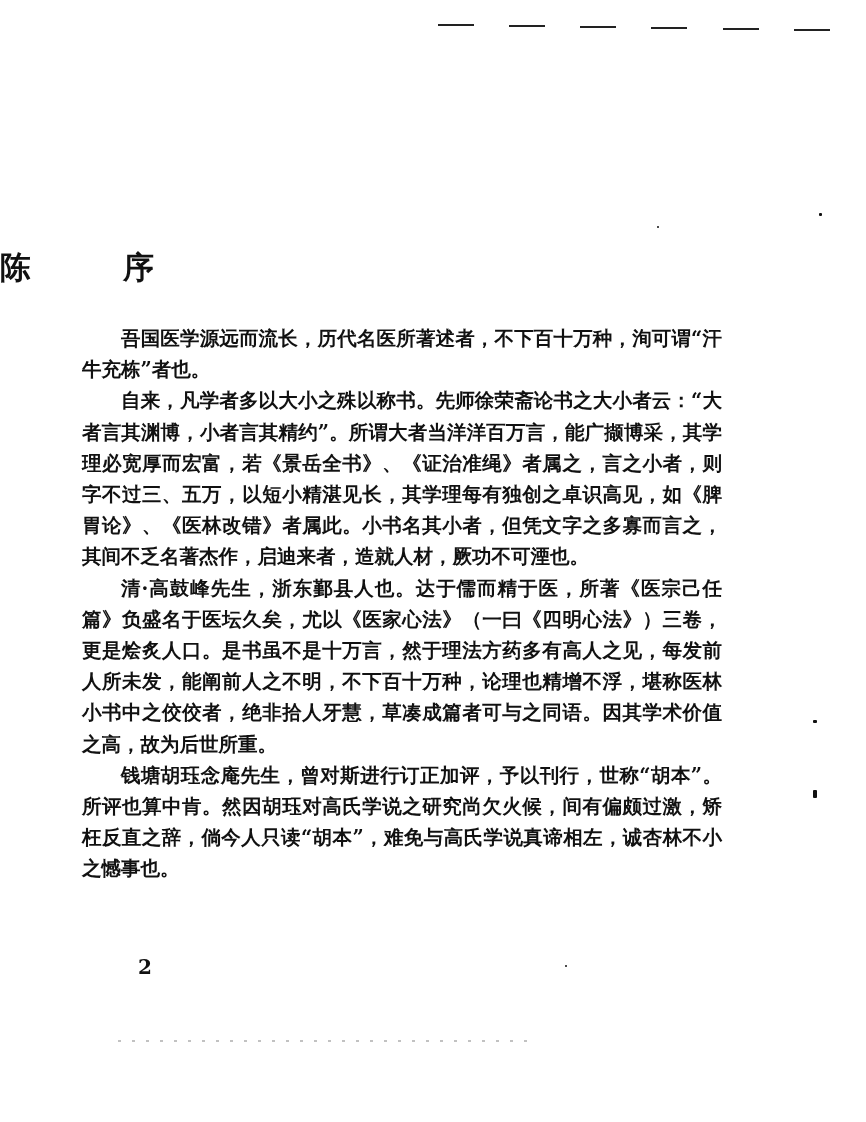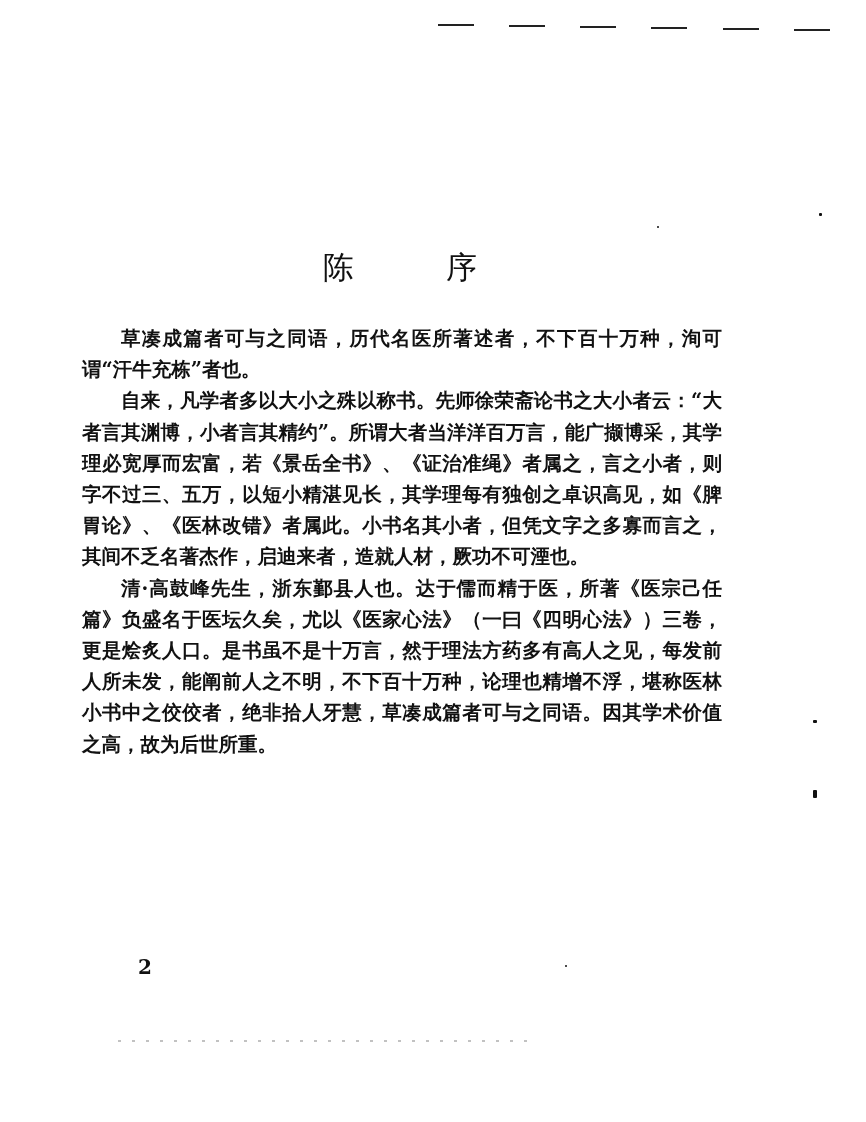--- a/index.html
+++ b/index.html
@@ -26,23 +26,22 @@
       position: absolute;
       height: 1.5px;
       width: 36px;
       background: #222;
     }
     .page-title {
       position: absolute;
       top: 226px;
       left: 0;
       width: 800px;
-      text-align: center;
       font-size: 31px;
-      font-weight: normal;
+      font-weight: bold;
       letter-spacing: 0;
     }
     .page-title span {
       display: inline-block;
     }
     .page-title .gap {
       display: inline-block;
       width: 92px;
     }
     .body-text {
@@ -93,23 +92,24 @@
   <div class="top-rule" style="left:213px;top:3px;"></div>
   <div class="top-rule" style="left:285px;top:4px;"></div>
   <div class="top-rule" style="left:356px;top:5px;"></div>
 </div>
 
 <h1 class="page-title">
   <span>陈</span><span class="gap"></span><span>序</span>
 </h1>
 
 <div class="body-text">
-  <p class="para">草凑成篇者可与之同语，历代名医所著述者，不下百十万种，洵可谓“汗牛充栋”者也。</p>
+  <p class="para">吾国医学源远而流长，历代名医所著述者，不下百十万种，洵可谓“汗牛充栋”者也。</p>
   <p class="para">自来，凡学者多以大小之殊以称书。先师徐荣斋论书之大小者云：“大者言其渊博，小者言其精约”。所谓大者当洋洋百万言，能广撷博采，其学理必宽厚而宏富，若《景岳全书》、《证治准绳》者属之，言之小者，则字不过三、五万，以短小精湛见长，其学理每有独创之卓识高见，如《脾胃论》、《医林改错》者属此。小书名其小者，但凭文字之多寡而言之，其间不乏名著杰作，启迪来者，造就人材，厥功不可湮也。</p>
   <p class="para">清·高鼓峰先生，浙东鄞县人也。达于儒而精于医，所著《医宗己任篇》负盛名于医坛久矣，尤以《医家心法》（一曰《四明心法》）三卷，更是烩炙人口。是书虽不是十万言，然于理法方药多有高人之见，每发前人所未发，能阐前人之不明，不下百十万种，论理也精增不浮，堪称医林小书中之佼佼者，绝非拾人牙慧，草凑成篇者可与之同语。因其学术价值之高，故为后世所重。</p>
+  <p class="para">钱塘胡珏念庵先生，曾对斯进行订正加评，予以刊行，世称“胡本”。所评也算中肯。然因胡珏对高氏学说之研究尚欠火候，间有偏颇过激，矫枉反直之辞，倘今人只读“胡本”，难免与高氏学说真谛相左，诚杏林不小之憾事也。</p>
 </div>
 
 <div class="page-number">2</div>
 
 <div class="speck" style="left:819px;top:213px;width:3px;height:3px;"></div>
 <div class="speck" style="left:813px;top:720px;width:4px;height:3px;"></div>
 <div class="speck" style="left:813px;top:790px;width:4px;height:8px;"></div>
 <div class="speck" style="left:657px;top:226px;width:2px;height:2px;"></div>
 <div class="speck" style="left:565px;top:965px;width:2px;height:2px;"></div>
 <div class="footer-noise"></div>

